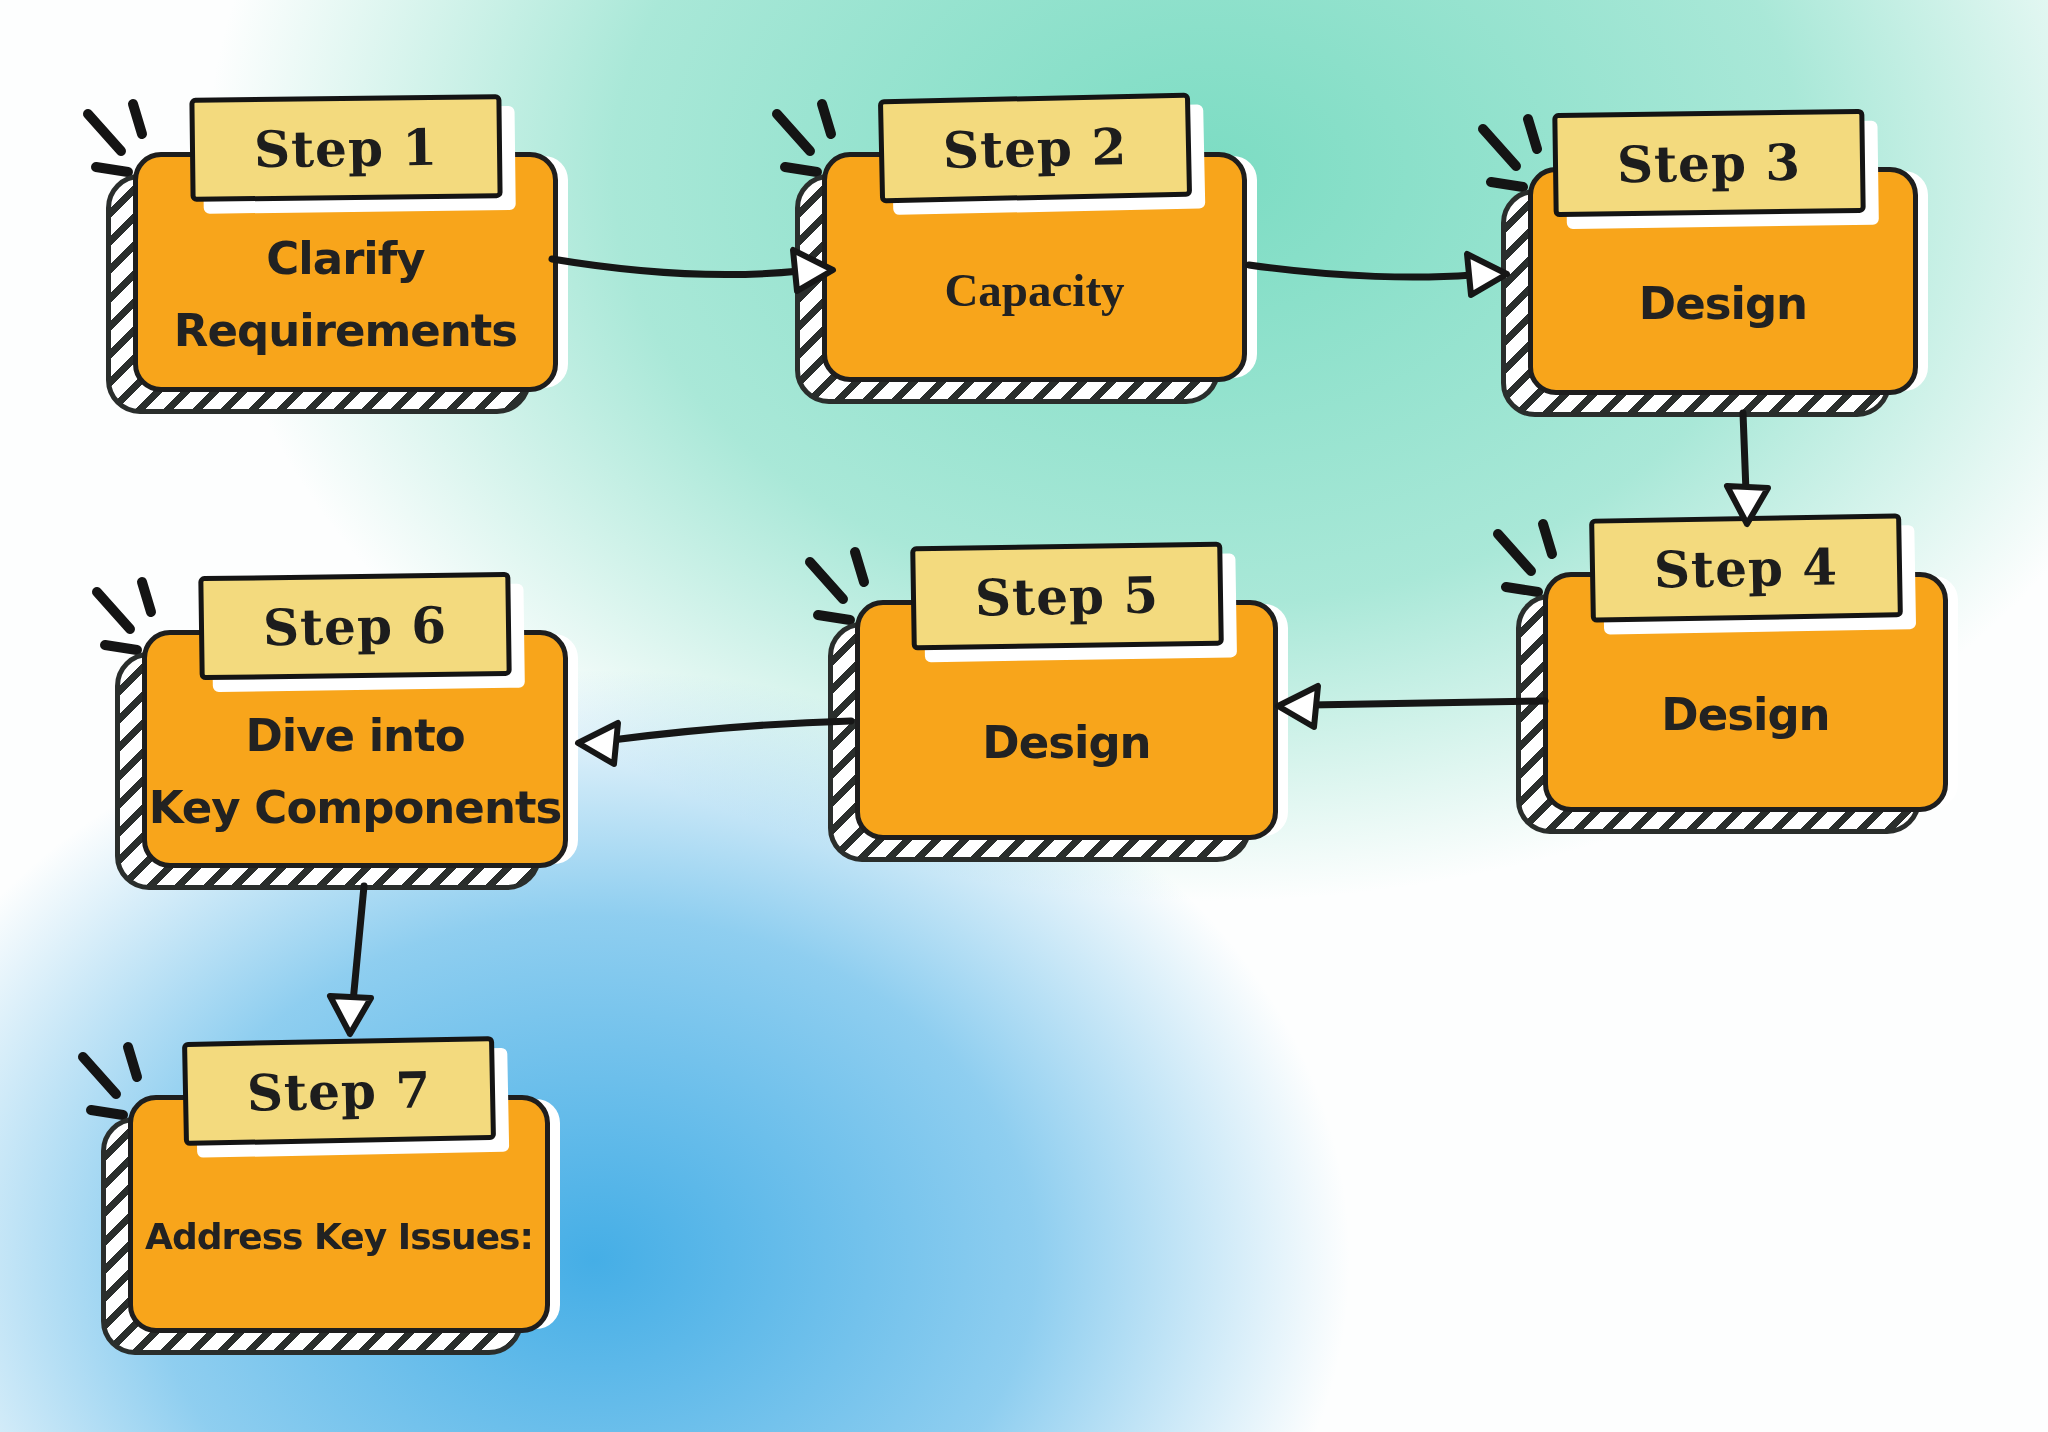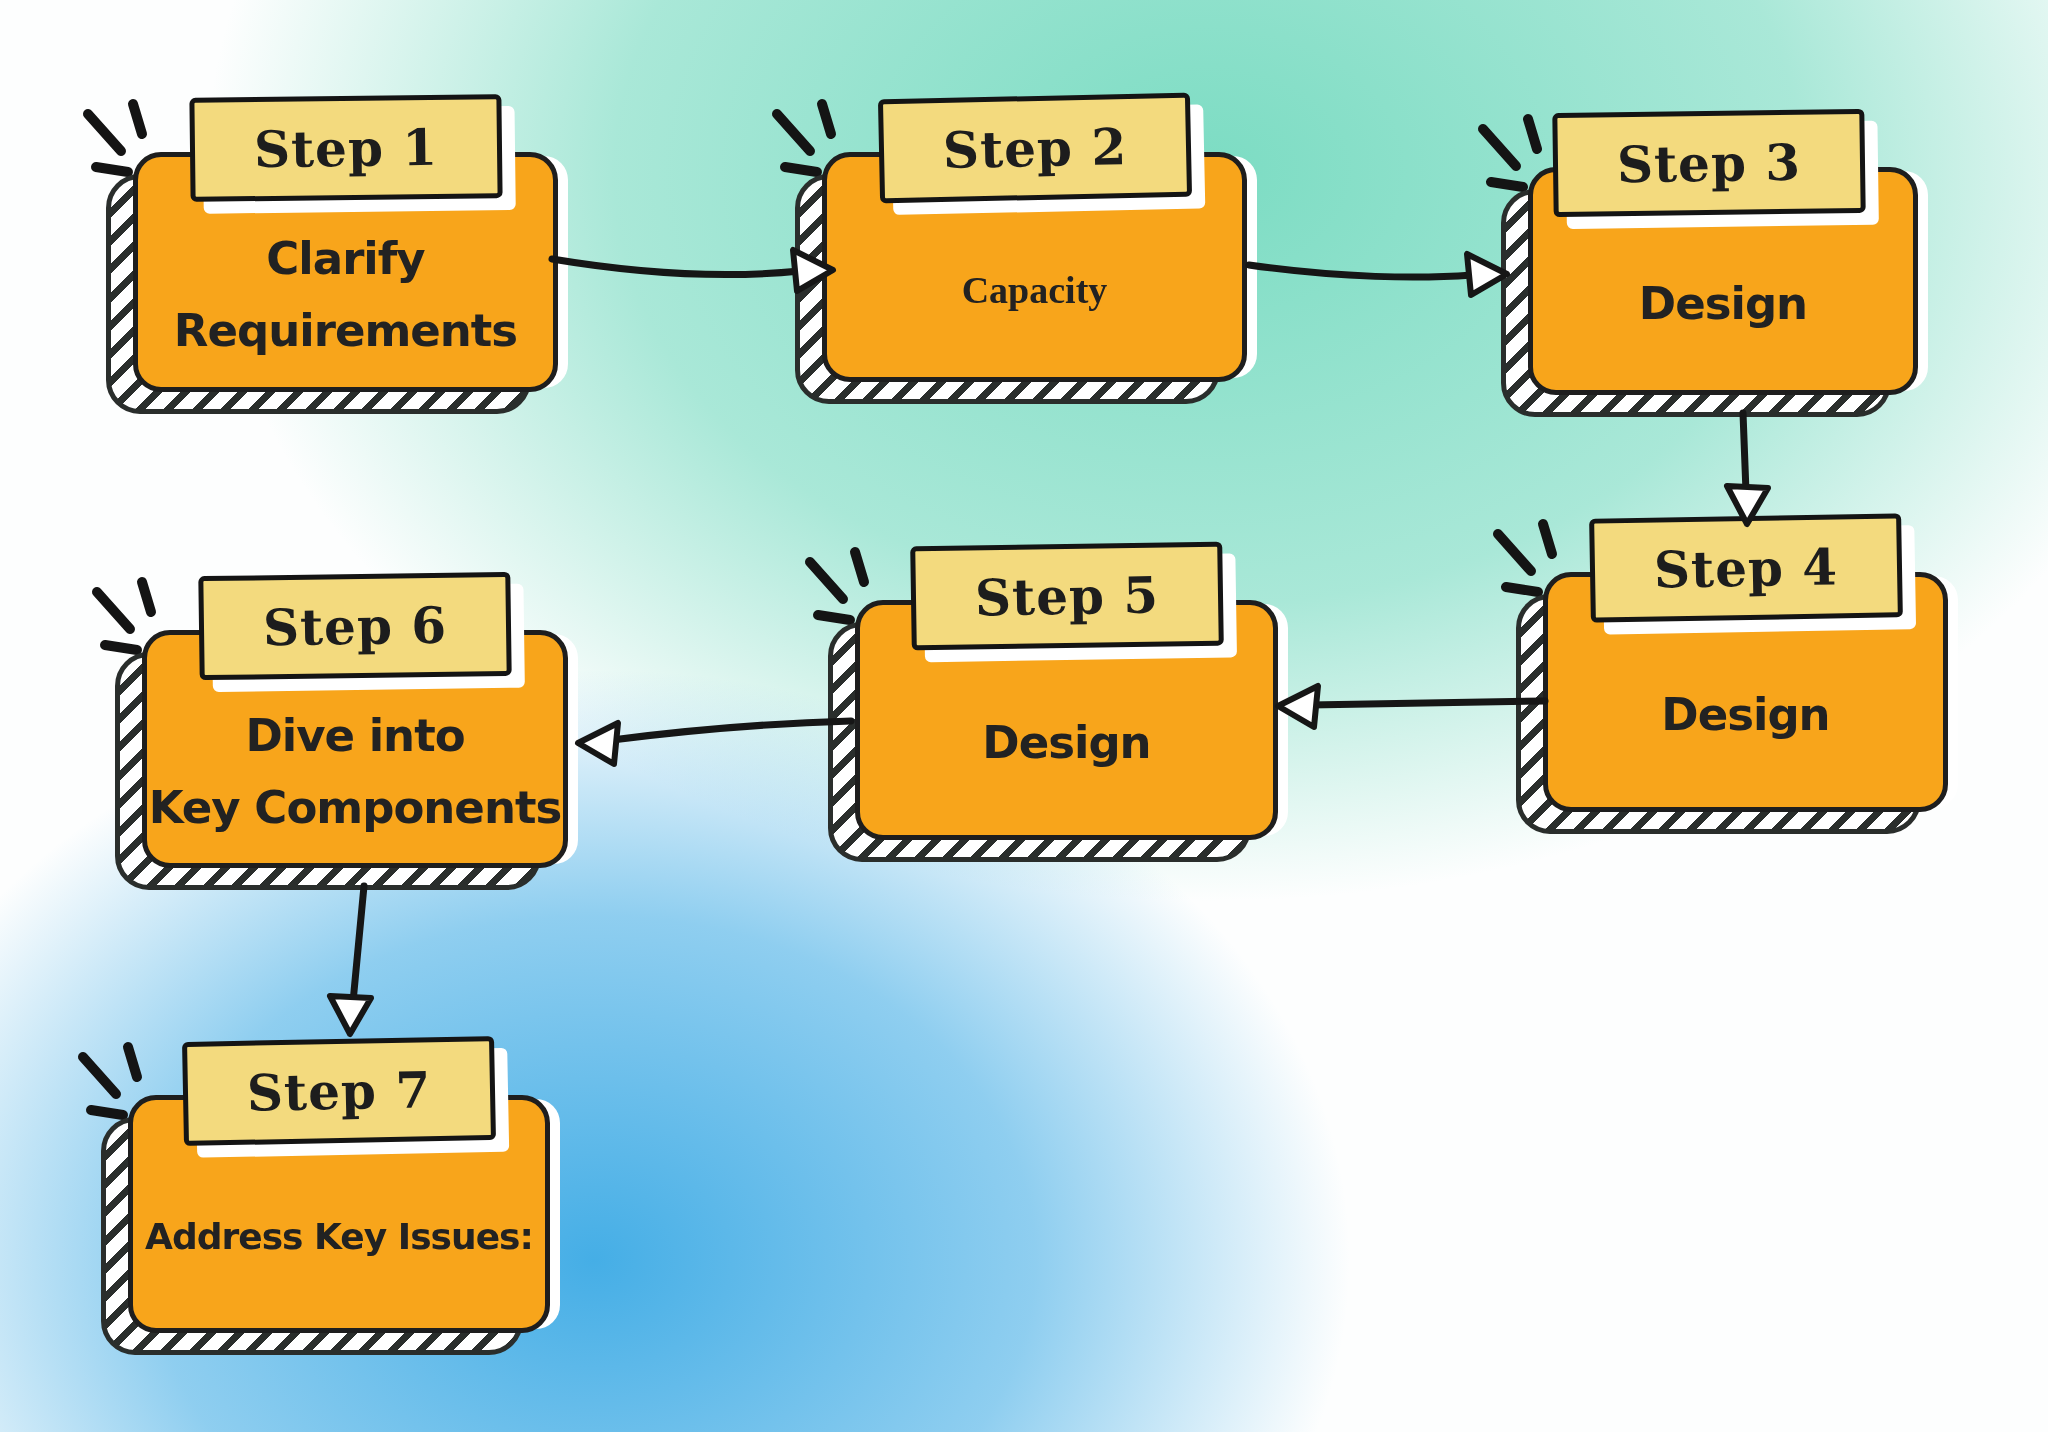--- a/index.html
+++ b/index.html
@@ -28,21 +28,21 @@
     background:var(--box-orange,#F8A51B);
     border:5px solid var(--ink,#1E1E1E);
     border-radius:28px;
     box-shadow:14px 0 0 -4px #ffffff;
     display:flex;align-items:center;justify-content:center;
     padding-top:46px;
   }
   .lines{display:block;text-align:center;}
   .lines span{display:block;white-space:nowrap;color:#222;}
   .comic span{font-family:"DejaVu Sans",sans-serif;font-weight:700;font-size:45px;line-height:1.6;letter-spacing:-1px;}
-  .serif-body span{font-family:"Liberation Serif",serif;font-weight:700;font-size:38px;line-height:1.55;}
+  .serif-body span{font-family:"Liberation Serif",serif;font-weight:700;font-size:47px;line-height:1.55;}
   .comic-small span{font-family:"DejaVu Sans",sans-serif;font-weight:700;font-size:36px;line-height:2.05;letter-spacing:-1px;}
 
   .header{
     position:absolute;top:-56px;left:50%;
     transform:translateX(calc(-50% + var(--hx,0px))) rotate(var(--tilt,0deg));
     width:312px;height:104px;box-sizing:border-box;
     background:var(--header-yellow,#F3DA7E);
     border:5px solid #141414;
     border-radius:6px;
     box-shadow:13px 12px 0 #ffffff;

